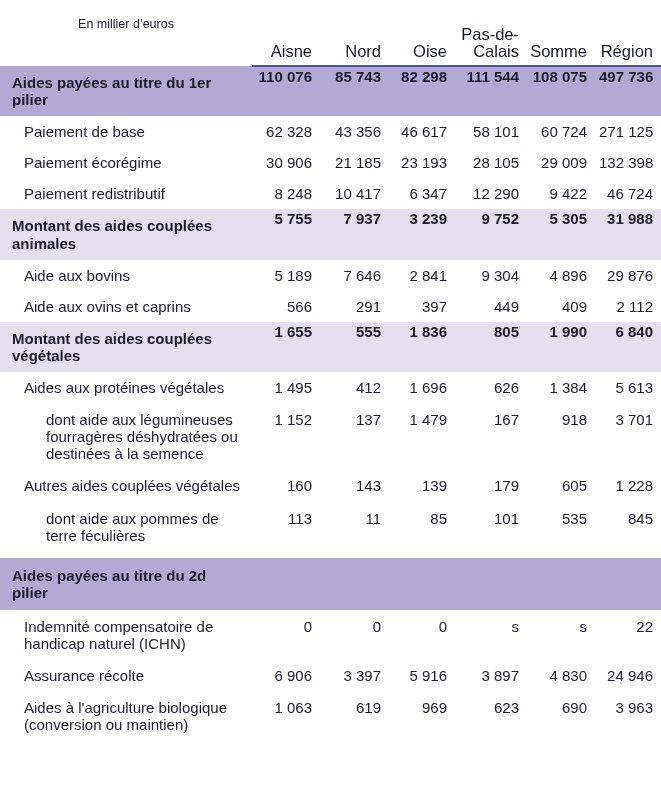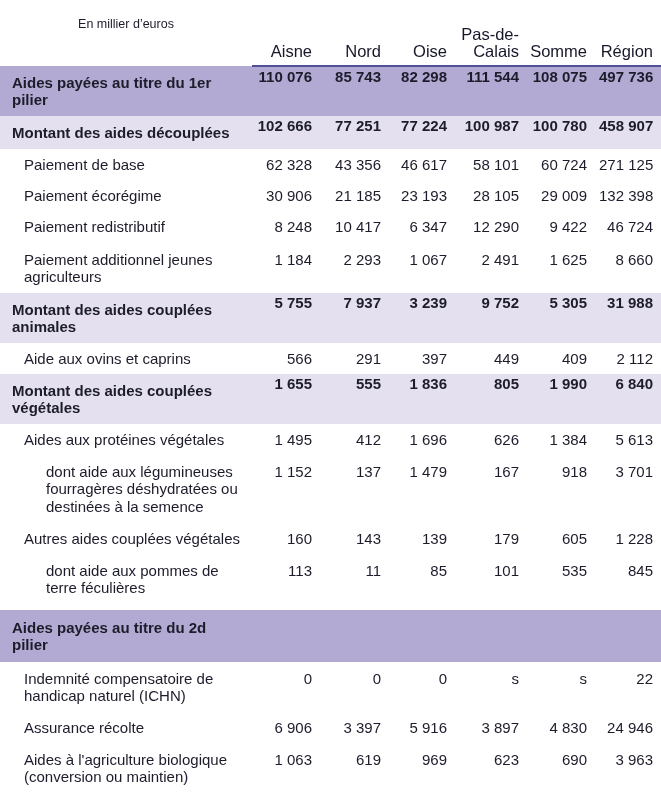--- a/index.html
+++ b/index.html
@@ -147,29 +147,20 @@
     <tbody id="table-body">
         <tr class="band-dark lvl0">
           <td class="lbl">Aides payées au titre du 1er pilier</td>
           <td class="num">110 076</td>
           <td class="num">85 743</td>
           <td class="num">82 298</td>
           <td class="num">111 544</td>
           <td class="num">108 075</td>
           <td class="num">497 736</td>
         </tr>
-        <tr class="band-light lvl0">
-          <td class="lbl">Montant des aides découplées</td>
-          <td class="num">102 666</td>
-          <td class="num">77 251</td>
-          <td class="num">77 224</td>
-          <td class="num">100 987</td>
-          <td class="num">100 780</td>
-          <td class="num">458 907</td>
-        </tr>
         <tr class="plain lvl1">
           <td class="lbl">Paiement de base</td>
           <td class="num">62 328</td>
           <td class="num">43 356</td>
           <td class="num">46 617</td>
           <td class="num">58 101</td>
           <td class="num">60 724</td>
           <td class="num">271 125</td>
         </tr>
         <tr class="plain lvl1">
@@ -182,40 +173,40 @@
           <td class="num">132 398</td>
         </tr>
         <tr class="plain lvl1">
           <td class="lbl">Paiement redistributif</td>
           <td class="num">8 248</td>
           <td class="num">10 417</td>
           <td class="num">6 347</td>
           <td class="num">12 290</td>
           <td class="num">9 422</td>
           <td class="num">46 724</td>
-        </tr>
-        <tr class="plain lvl1 two-line">
-          <td class="lbl">Paiement additionnel jeunes agriculteurs</td>
-          <td class="num">1 184</td>
-          <td class="num">2 293</td>
-          <td class="num">1 067</td>
-          <td class="num">2 491</td>
-          <td class="num">1 625</td>
-          <td class="num">8 660</td>
         </tr>
         <tr class="band-light lvl0 two-line">
           <td class="lbl">Montant des aides couplées animales</td>
           <td class="num">5 755</td>
           <td class="num">7 937</td>
           <td class="num">3 239</td>
           <td class="num">9 752</td>
           <td class="num">5 305</td>
           <td class="num">31 988</td>
         </tr>
         <tr class="plain lvl1">
+          <td class="lbl">Aide aux bovins</td>
+          <td class="num">5 189</td>
+          <td class="num">7 646</td>
+          <td class="num">2 841</td>
+          <td class="num">9 304</td>
+          <td class="num">4 896</td>
+          <td class="num">29 876</td>
+        </tr>
+        <tr class="plain lvl1">
           <td class="lbl">Aide aux ovins et caprins</td>
           <td class="num">566</td>
           <td class="num">291</td>
           <td class="num">397</td>
           <td class="num">449</td>
           <td class="num">409</td>
           <td class="num">2 112</td>
         </tr>
         <tr class="band-light lvl0 two-line">
           <td class="lbl">Montant des aides couplées végétales</td>

